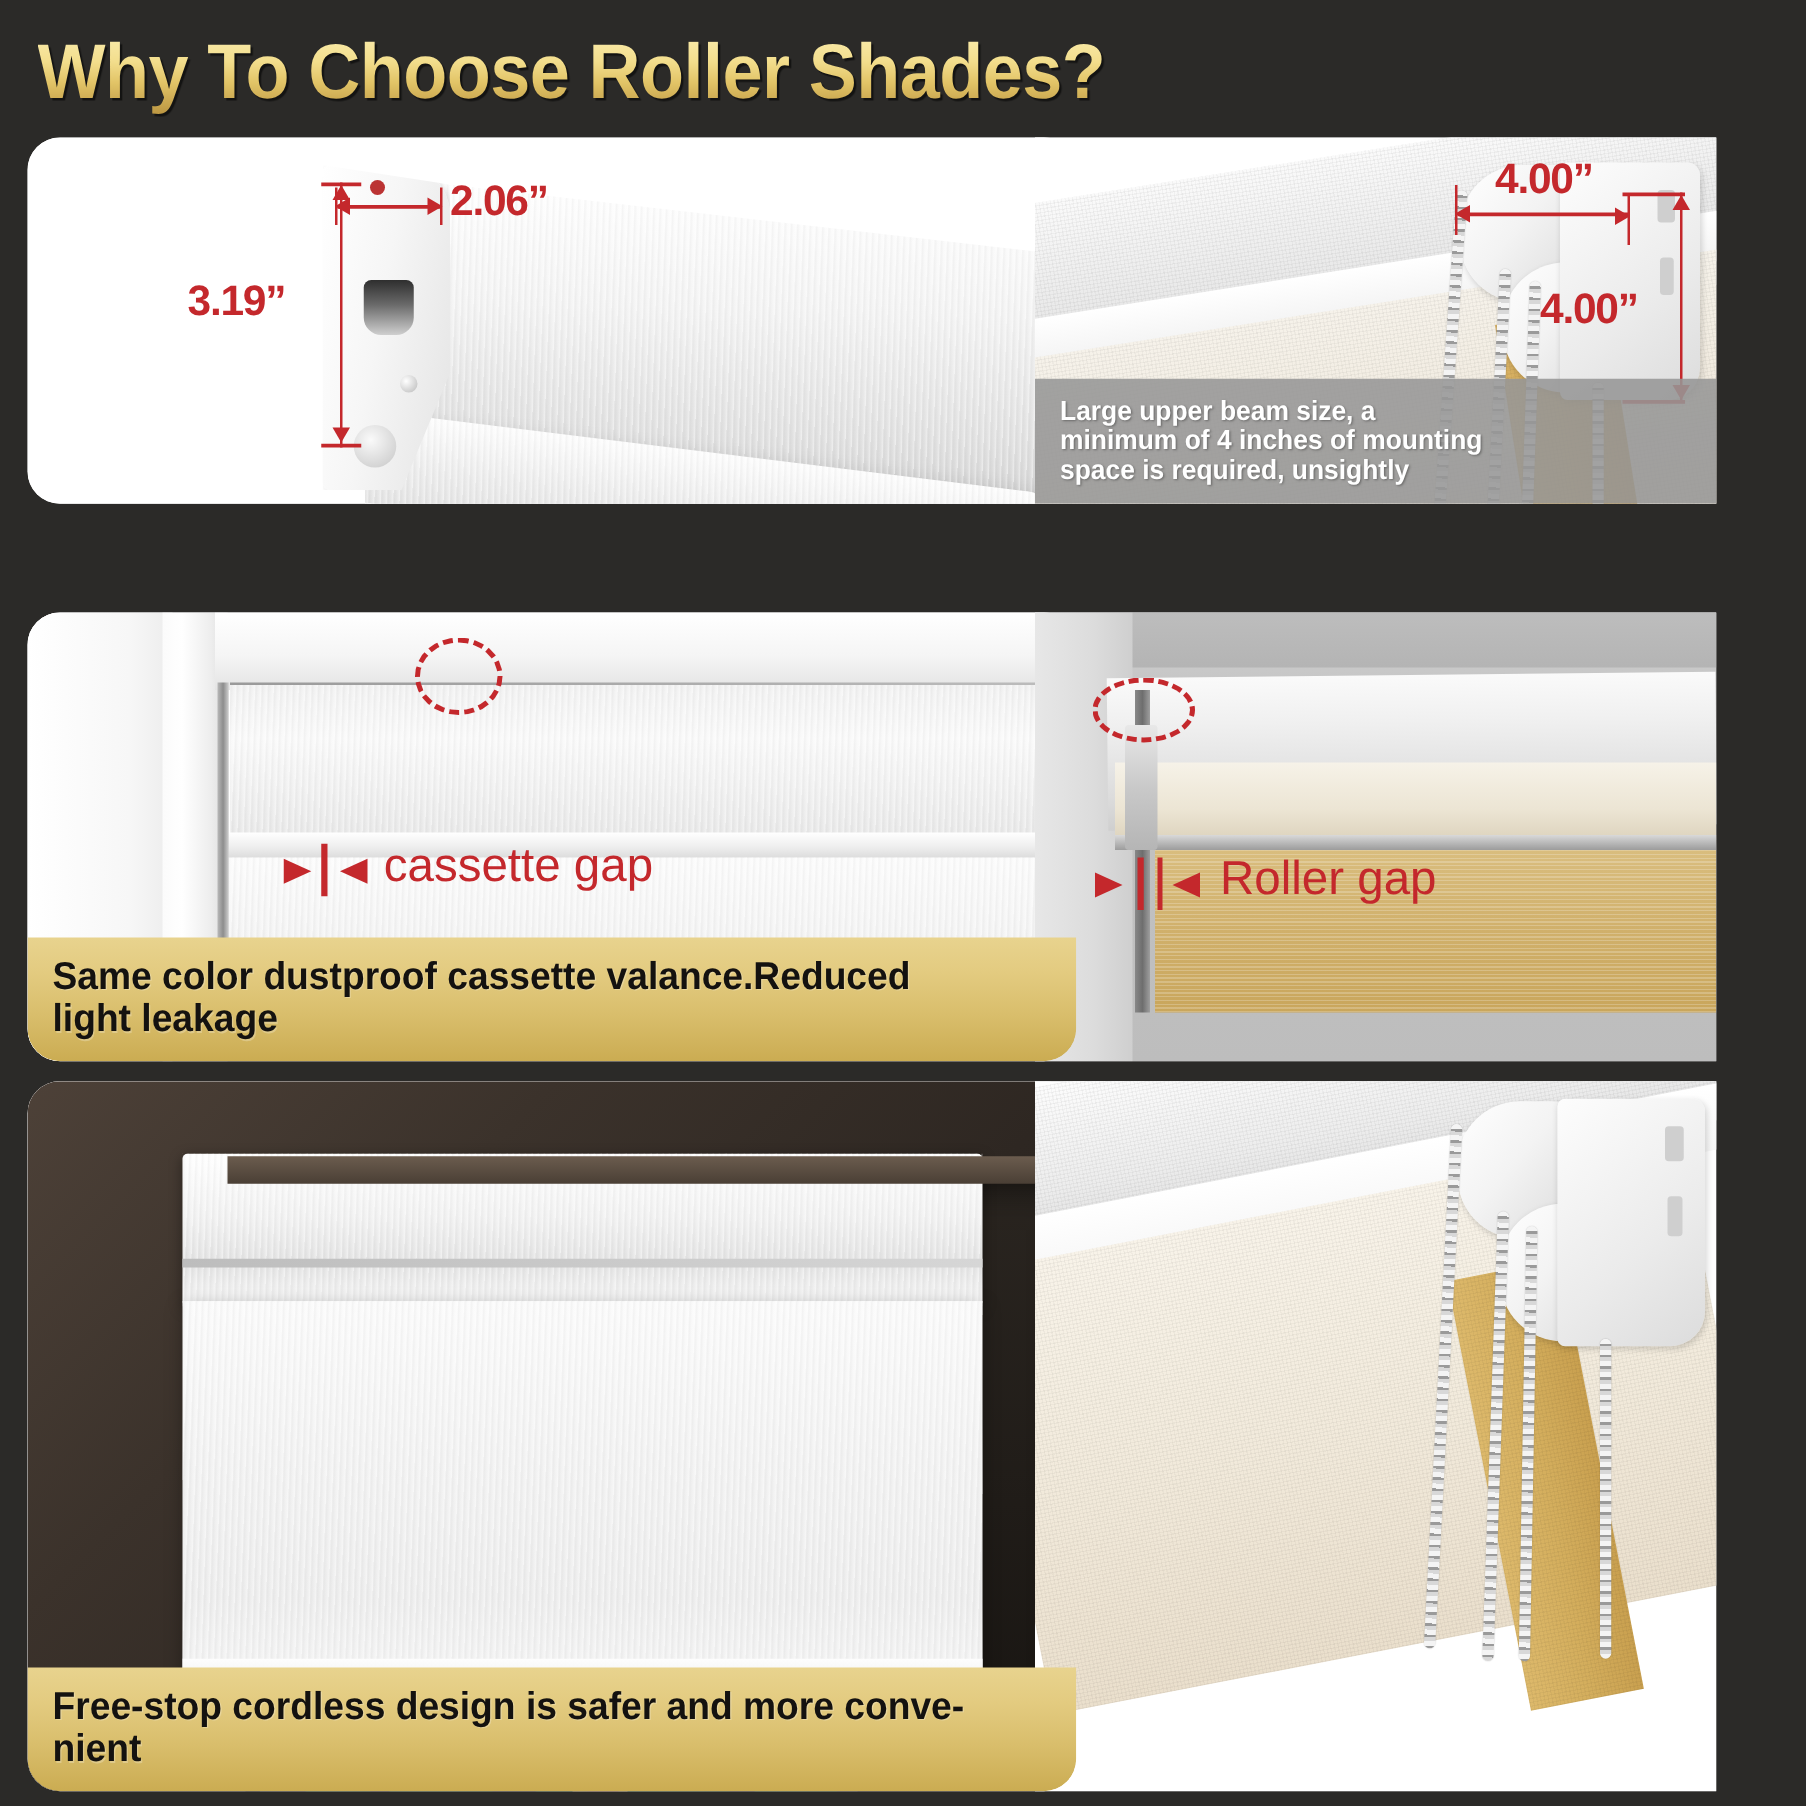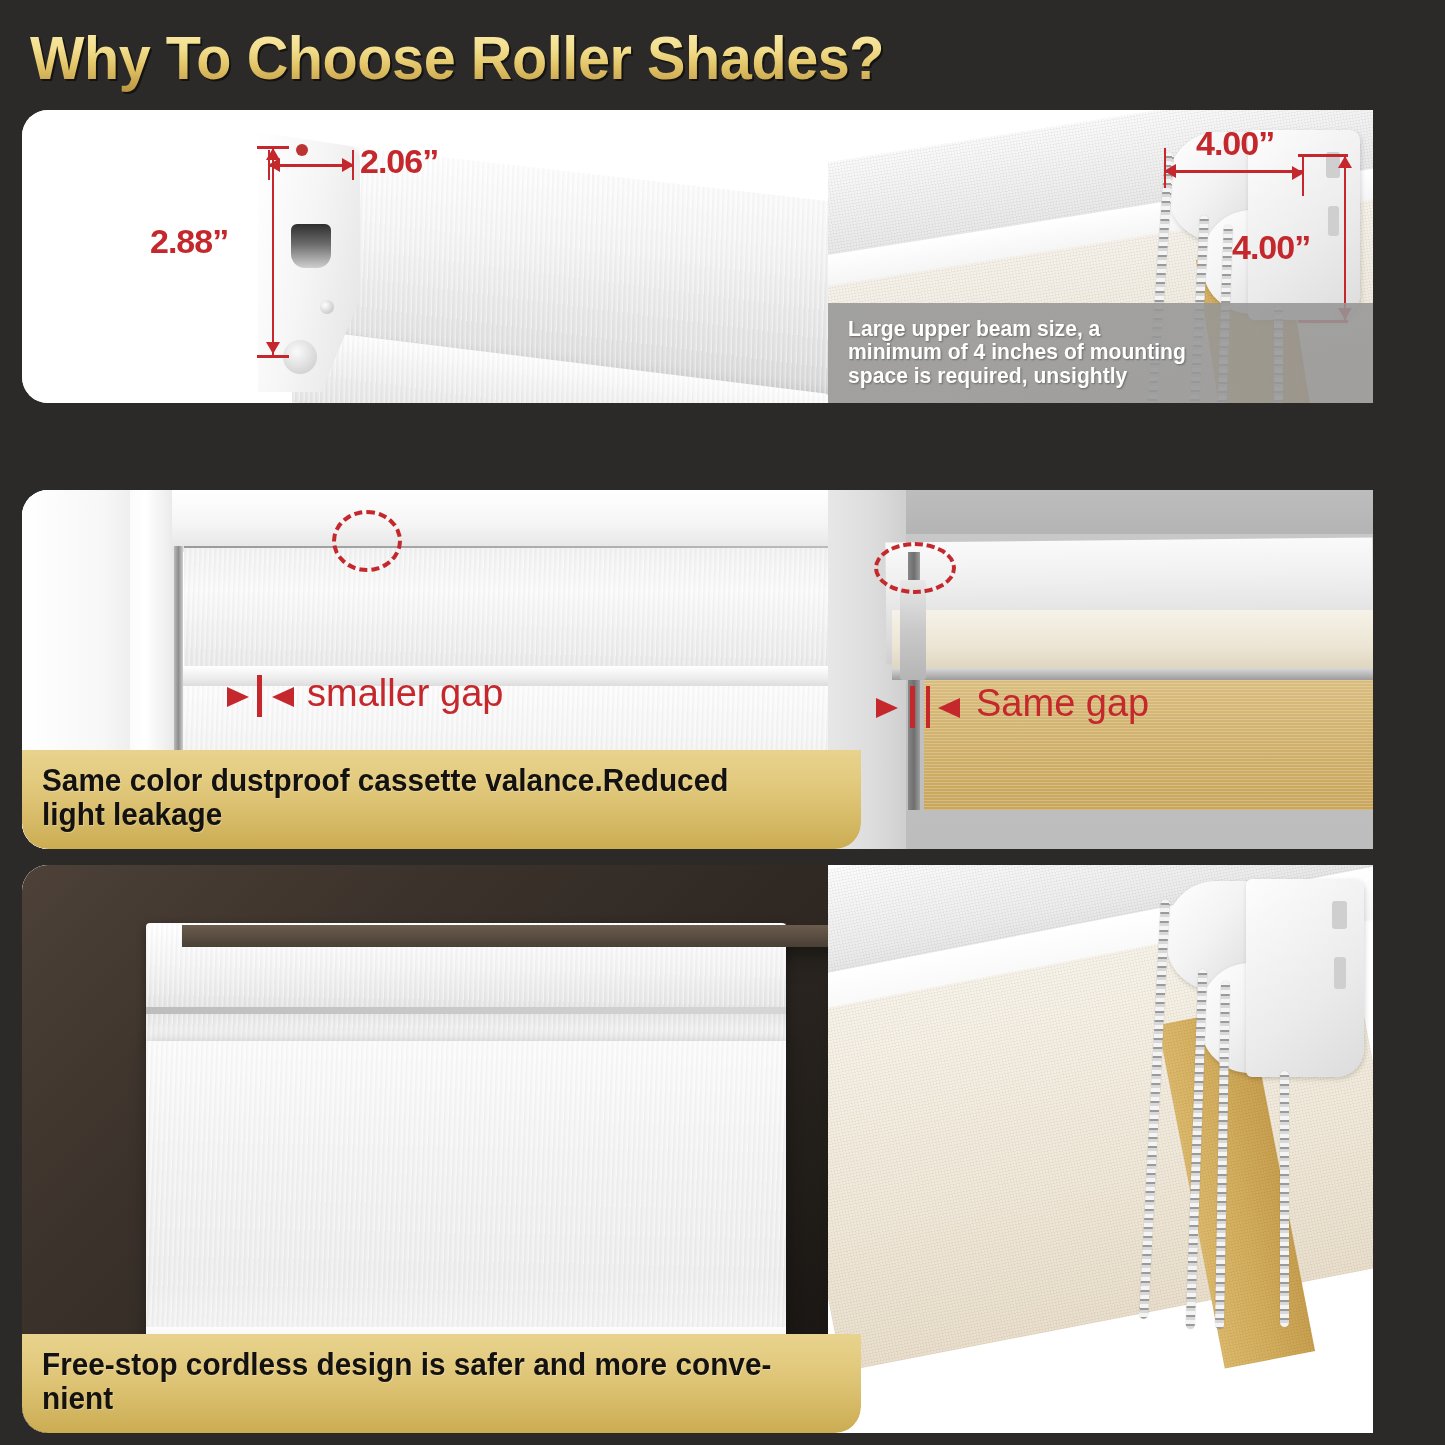--- a/index.html
+++ b/index.html
@@ -295,21 +295,21 @@
     <div class="dim" style="left:248px; top:54px; width:82px; height:3px;"></div>
     <div class="arrow-l" style="left:246px; top:48px;"></div>
     <div class="arrow-r" style="left:320px; top:48px;"></div>
     <div class="dim-t" style="left:338px; top:32px;">2.06”</div>
 
     <div class="dim" style="left:250px; top:36px; width:2px; height:212px;"></div>
     <div class="dim" style="left:235px; top:36px; width:32px; height:3px;"></div>
     <div class="dim" style="left:235px; top:245px; width:32px; height:3px;"></div>
     <div class="arrow-u" style="left:244px; top:38px;"></div>
     <div class="arrow-d" style="left:244px; top:232px;"></div>
-    <div class="dim-t" style="left:128px; top:112px;">2.88”</div>
+    <div class="dim-t" style="left:128px; top:112px;">3.19”</div>
 
   </div>
 
   <div class="panel right r1">
     <div class="fill p2-bg">
       <div class="p2-fabric-top">
           <div class="weave"></div>
         </div>
       <div class="p2-fabric-mid"></div>
       <div class="p2-fabric-low">
@@ -366,21 +366,21 @@
           <div class="p1-tex"></div>
         </div>
       <div class="p3-edge"></div>
     </div>
 
     <div class="dashed-ellipse" style="left:310px; top:20px; width:70px; height:62px;"></div>
 
     <div class="dim" style="left:235px; top:185px; width:5px; height:42px;"></div>
     <div class="arrow-r" style="left:205px; top:197px; border-left-width:22px; border-top-width:10px; border-bottom-width:10px;"></div>
     <div class="arrow-l" style="left:250px; top:197px; border-right-width:22px; border-top-width:10px; border-bottom-width:10px;"></div>
-    <div style="position:absolute; left:285px; top:182px; font-size:38px; color:#C4282C; z-index:25;">smaller gap</div>
+    <div style="position:absolute; left:285px; top:182px; font-size:38px; color:#C4282C; z-index:25;">cassette gap</div>
 
     <div class="caption gold">
       <span>Same color dustproof cassette valance.Reduced</span>
       <span>light leakage</span>
     </div>
   </div>
 
   <div class="panel right r2">
     <div class="fill p4-bg">
       <div class="p4-topwall"></div>
@@ -394,21 +394,21 @@
       <div class="p4-gapdark"></div>
       <div class="p4-hw"></div>
     </div>
 
     <div class="dashed-ellipse" style="left:46px; top:52px; width:82px; height:52px;"></div>
 
     <div class="dim" style="left:82px; top:196px; width:5px; height:42px;"></div>
     <div class="dim" style="left:98px; top:196px; width:4px; height:42px;"></div>
     <div class="arrow-r" style="left:48px; top:208px; border-left-width:22px; border-top-width:10px; border-bottom-width:10px;"></div>
     <div class="arrow-l" style="left:110px; top:208px; border-right-width:22px; border-top-width:10px; border-bottom-width:10px;"></div>
-    <div style="position:absolute; left:148px; top:192px; font-size:38px; color:#C4282C; z-index:25;">Same gap</div>
+    <div style="position:absolute; left:148px; top:192px; font-size:38px; color:#C4282C; z-index:25;">Roller gap</div>
 
   </div>
 
   <div class="panel left r3">
     <div class="fill p5-bg">
       <div class="p5-room"></div>
       <div class="p5-recess"></div>
 
       <div class="p5-sky">
         <div class="p5-tree" style="left:14px;  top:8px;  width:92px;  height:70px;"></div>

